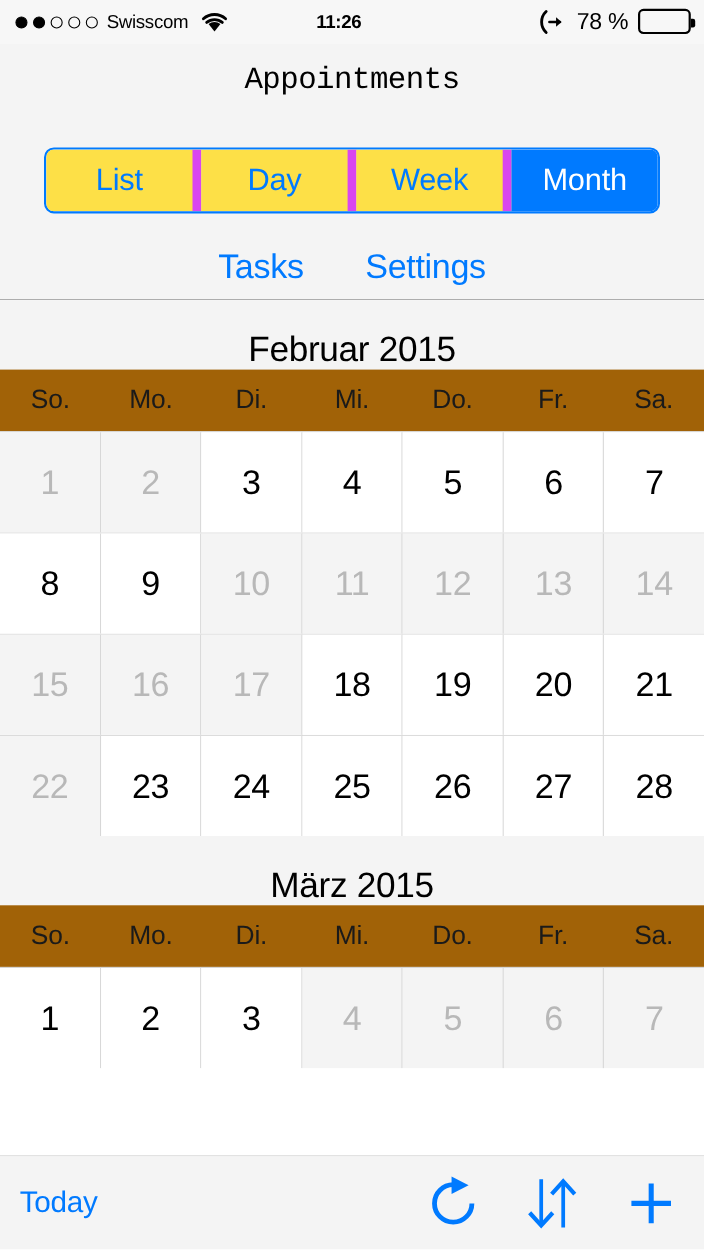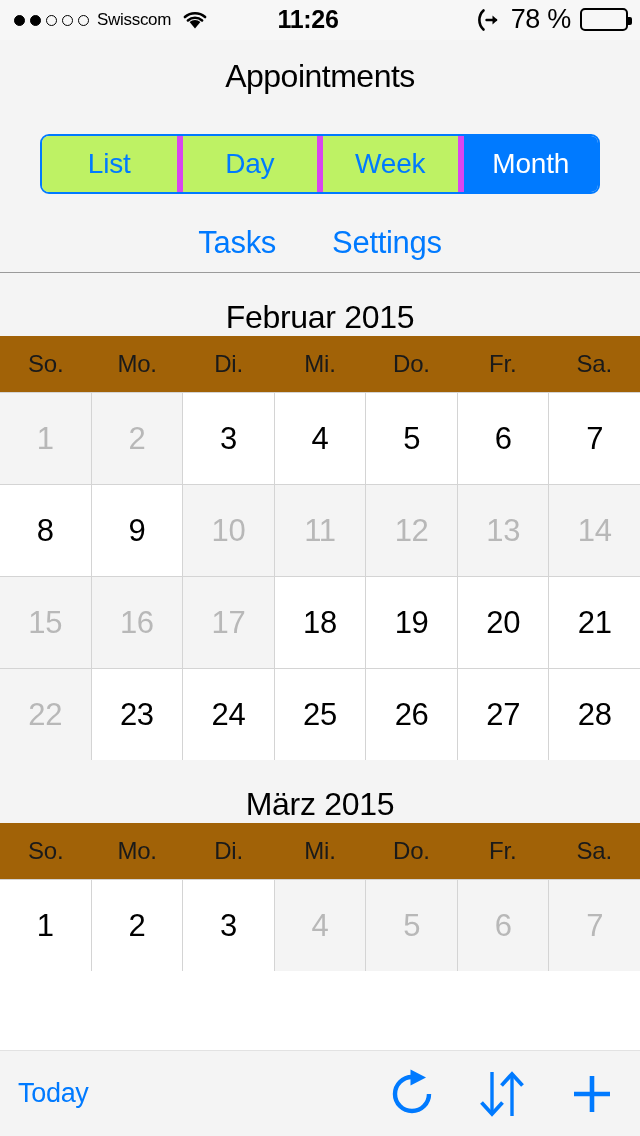--- a/index.html
+++ b/index.html
@@ -66,38 +66,38 @@
     position: absolute;
     left: 0; top: 0;
     width: 640px;
     height: 40px;
     display: flex;
     align-items: center;
     justify-content: center;
     pointer-events: none;
   }
   .clock {
-    font-size: 25px;
+    font-size: 17px;
     font-weight: bold;
     letter-spacing: -0.3px;
     line-height: 1;
     padding-bottom: 2px;
     padding-right: 24px;
   }
   .sb-right {
     position: absolute;
     right: 12px; top: 0;
     height: 40px;
     display: flex;
     align-items: center;
     gap: 9px;
   }
   .loc-icon { display: block; margin-bottom: 1px; }
   .battery-pct {
-    font-size: 27px;
+    font-size: 21px;
     letter-spacing: -0.3px;
     line-height: 1;
     padding-bottom: 2px;
   }
   .battery {
     position: relative;
     width: 48px; height: 23px;
     border: 2px solid #000;
     border-radius: 5px;
     box-sizing: border-box;
@@ -117,23 +117,24 @@
     background: #000;
     border-radius: 2px;
   }
 
   
   #nav-title {
     position: absolute;
     left: 0; top: 58px;
     width: 640px;
     text-align: center;
-    font-size: 32px;
+    font-size: 28px;
     color: #000;
     letter-spacing: -0.5px;
+    font-family: Liberation Mono, monospace;
   }
 
   
   #segmented-control {
     position: absolute;
     left: 40px; top: 134px;
     width: 560px;
     height: 60px;
     display: flex;
     border: 2px solid #007aff;
@@ -142,23 +143,23 @@
     overflow: hidden;
     background: #f4f4f4;
   }
   .segment {
     flex: 1;
     display: flex;
     align-items: center;
     justify-content: center;
     font-size: 28px;
     color: #007aff;
-    border-right: 6px solid #d946ef;
-    box-sizing: border-box;
-    background: #bef264;
+    border-right: 8px solid #d946ef;
+    box-sizing: border-box;
+    background: #fde047;
     letter-spacing: -0.2px;
   }
   .segment:last-child { border-right: none; }
   .segment.selected {
     background: #007aff;
     color: #ffffff;
   }
 
   
   #link-row {

